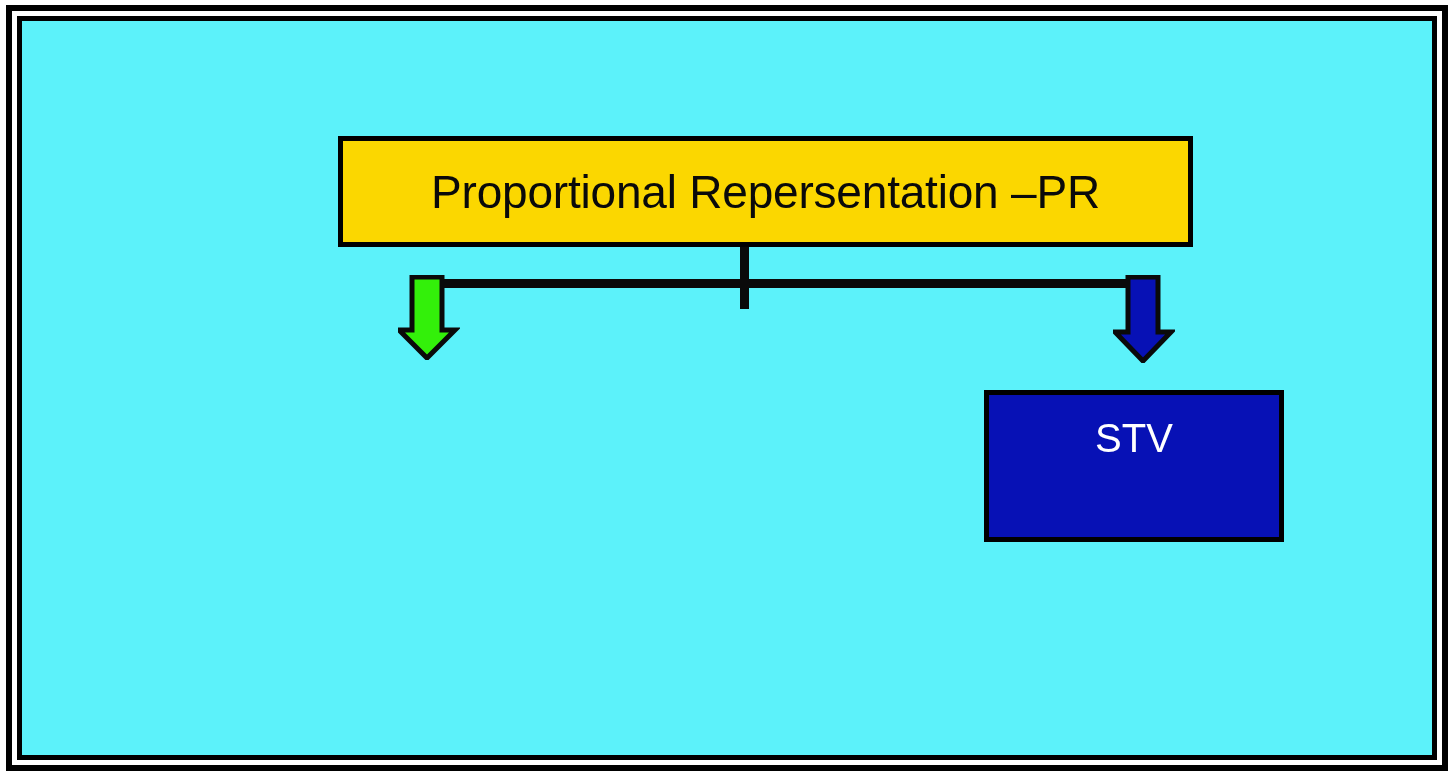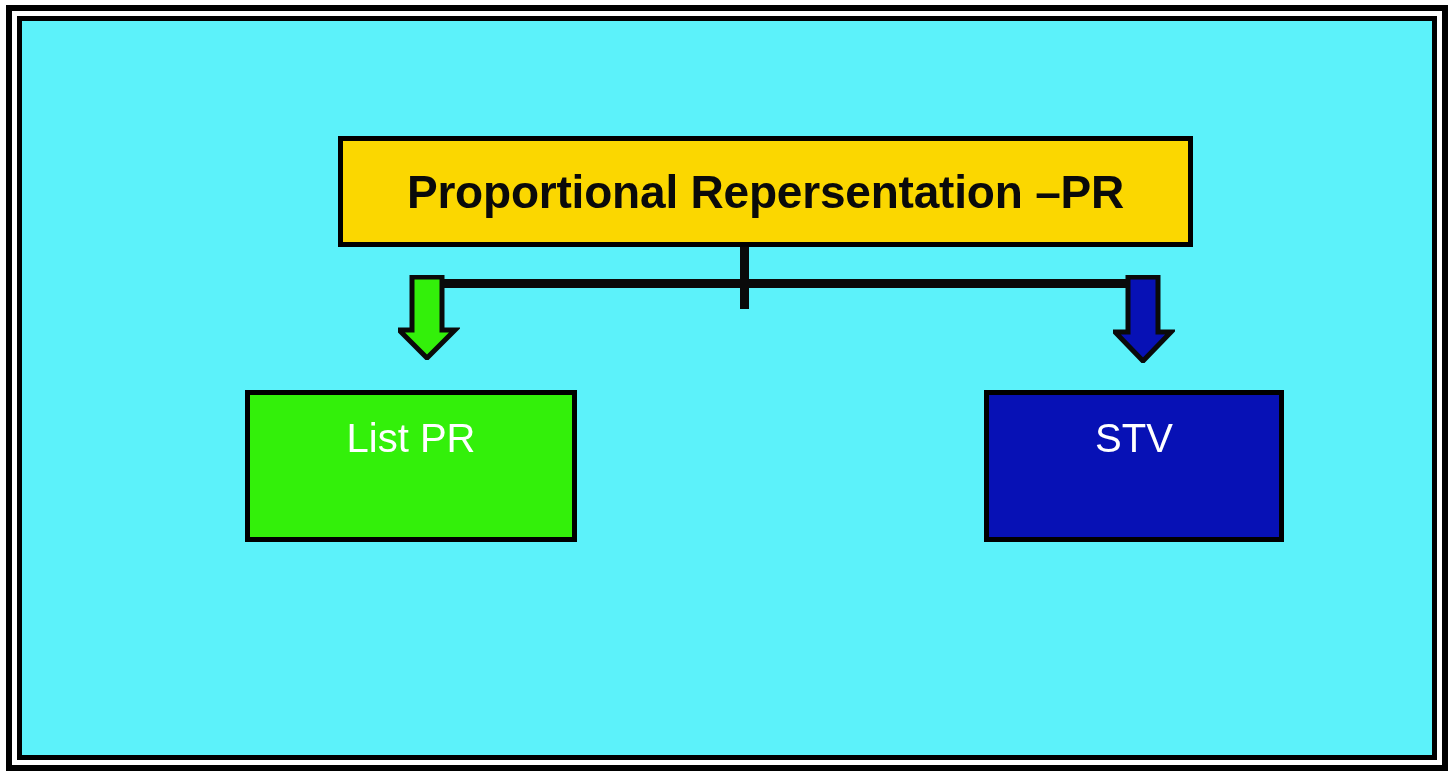--- a/index.html
+++ b/index.html
@@ -56,21 +56,21 @@
     left: 338px;
     top: 136px;
     width: 855px;
     height: 111px;
     background: #fbd700;
     align-items: center;
   }
   #title-label {
     color: #0a0a0a;
     font-size: 46px;
-    font-weight: bold;
+    font-weight: normal;
     letter-spacing: -0.2px;
     white-space: nowrap;
   }
 
   #list-pr-box {
     left: 245px;
     top: 390px;
     width: 332px;
     height: 152px;
     background: #33f00a;
@@ -136,21 +136,18 @@
   </div>
 
   <svg id="arrow-left" class="arrow-svg" viewBox="0 0 62 85">
     <polygon points="14,2 44,2 44,55 57,55 29,83 1,55 14,55" fill="#33f00a" stroke="#0a0a0a" stroke-width="5" stroke-linejoin="miter"></polygon>
   </svg>
 
   <svg id="arrow-right" class="arrow-svg" viewBox="0 0 62 88">
     <polygon points="15,2 45,2 45,57 58,57 30,86 2,57 15,57" fill="#0711b5" stroke="#0a0a0a" stroke-width="5" stroke-linejoin="miter"></polygon>
   </svg>
 
-  <div id="list-pr-box" class="node-box">
-    <span class="node-label-light">List PR</span>
-  </div>
 
   <div id="stv-box" class="node-box">
     <span class="node-label-light">STV</span>
   </div>
 
 </div>
 
 </body></html>

